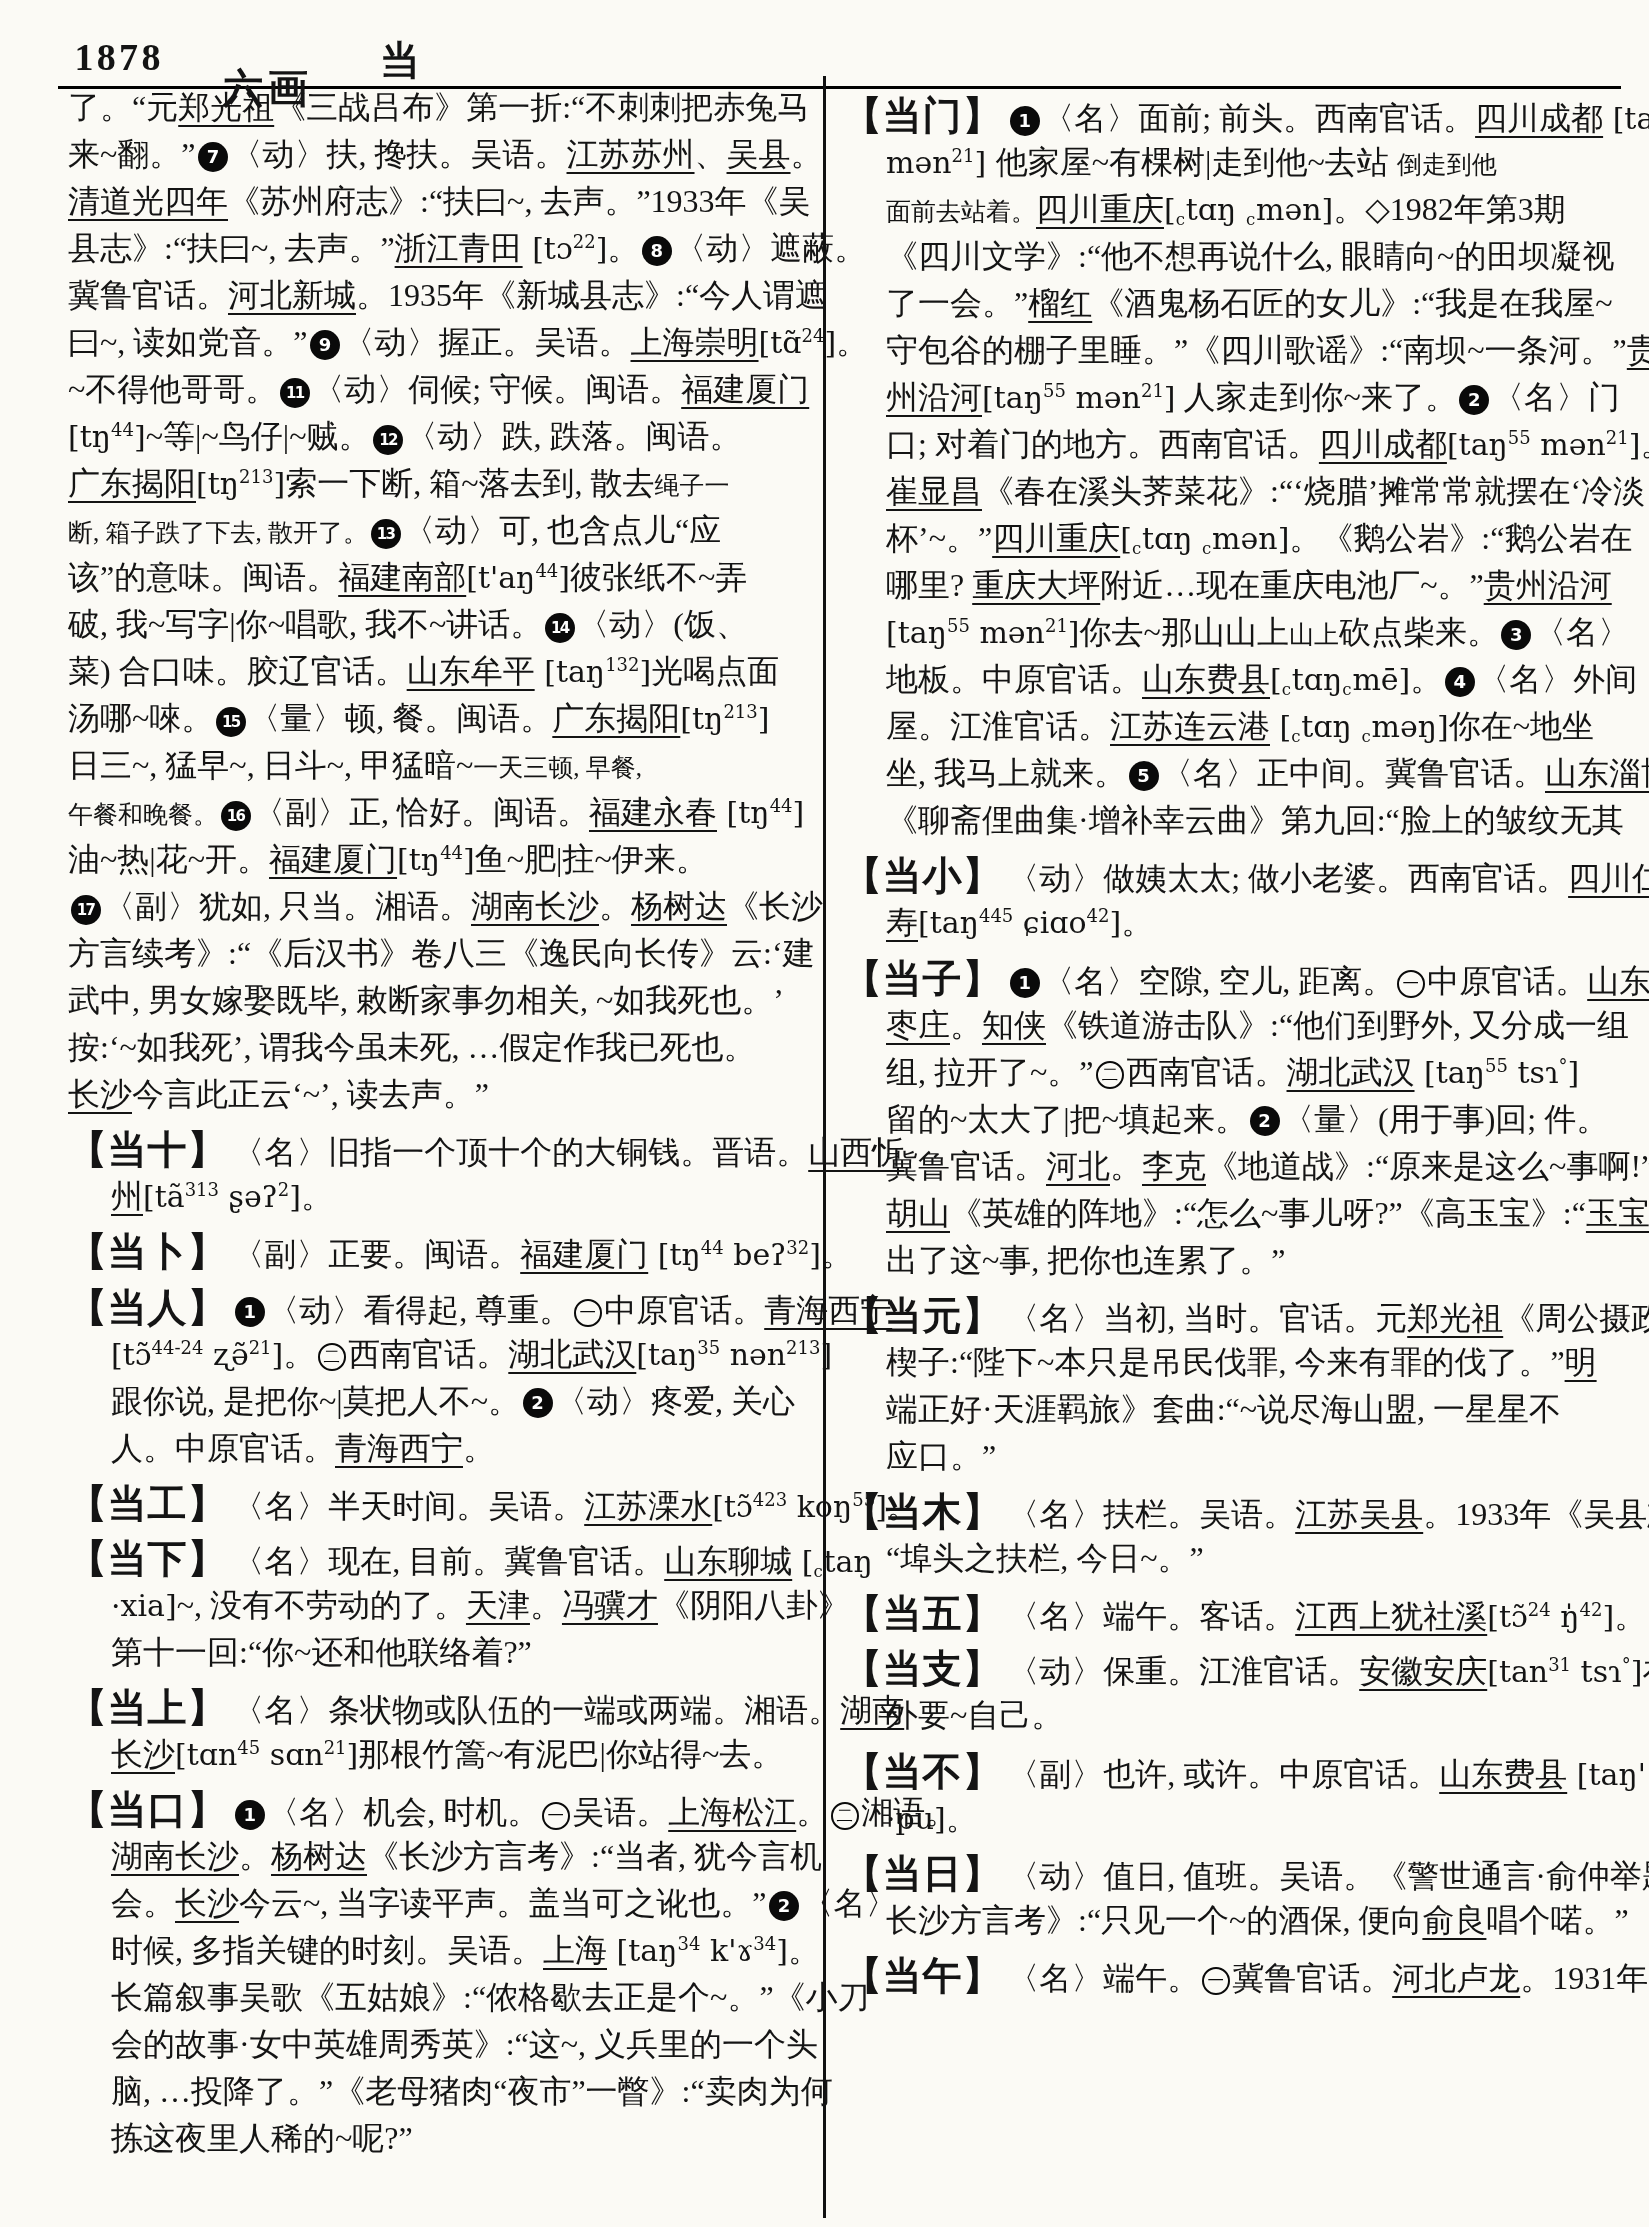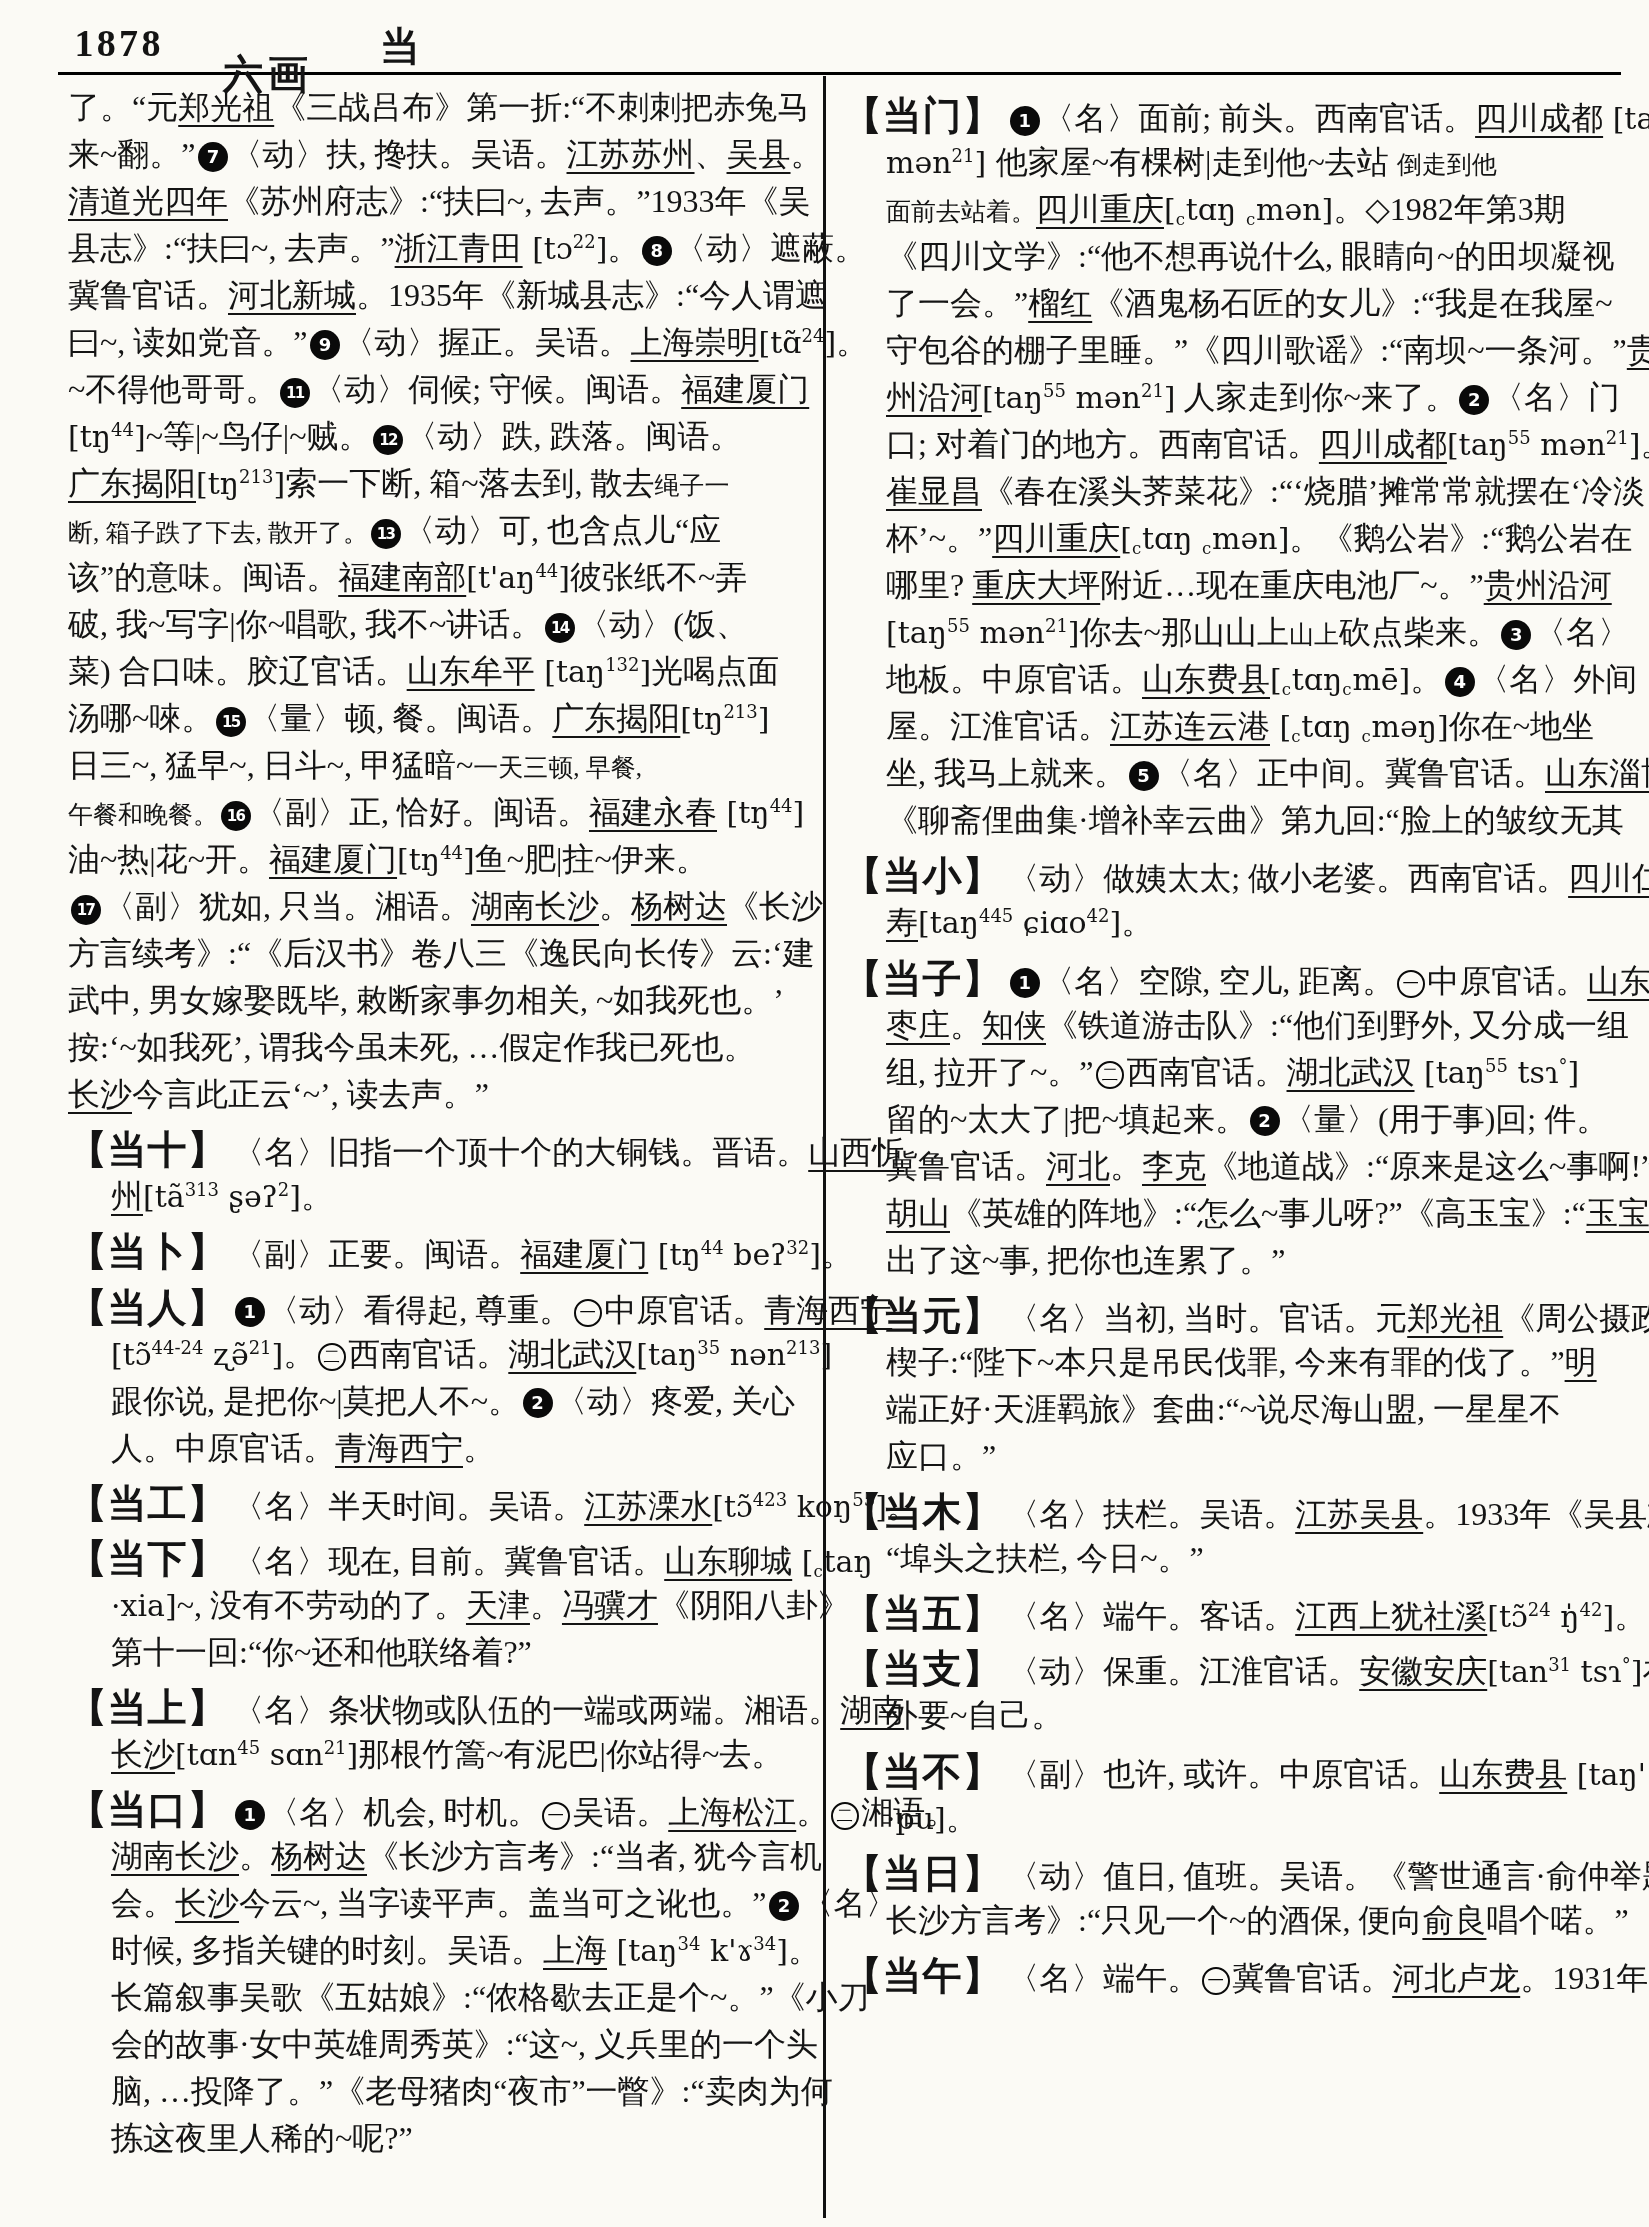--- a/index.html
+++ b/index.html
@@ -1,18 +1,18 @@
 <!DOCTYPE html>
 <html style="font-size:13.2px"><head>
 <meta charset="utf-8">
 <style>
   html,body{margin:0;padding:0;}
   .page{position:relative;width:1650px;height:2227px;background:#fbfaf5;color:#141414;
         font-family:"Liberation Serif","DejaVu Serif",serif;overflow:hidden;}
-  .hdr{position:absolute;left:58px;top:14px;width:1563px;height:58px;border-bottom:3.3px solid #000;}
+  .hdr{position:absolute;left:58px;top:28px;width:1563px;height:58px;border-bottom:3.3px solid #000;}
   .hdr .pgnum{position:absolute;left:16.5px;top:6.6px;font-size:38px;font-weight:bold;letter-spacing:3.3px;}
   .hdr .strokes{position:absolute;left:165px;top:5px;font-size:40px;font-weight:bold;letter-spacing:5px;margin-top:28px;}
   .hdr .chr{position:absolute;left:322px;top:5px;font-size:40px;font-weight:bold;}
   .vrule{position:absolute;left:823px;top:76px;width:2.5px;height:2142px;background:#111;}
   .col{position:absolute;top:84px;}
   .col.left{left:68px;width:747px;}
   .col.right{left:843px;width:775px;}
   .para{margin:0;}
   .para.entry{margin-top:8.2px;}
   .line{height:47px;line-height:47px;font-size:32px;white-space:nowrap;}

